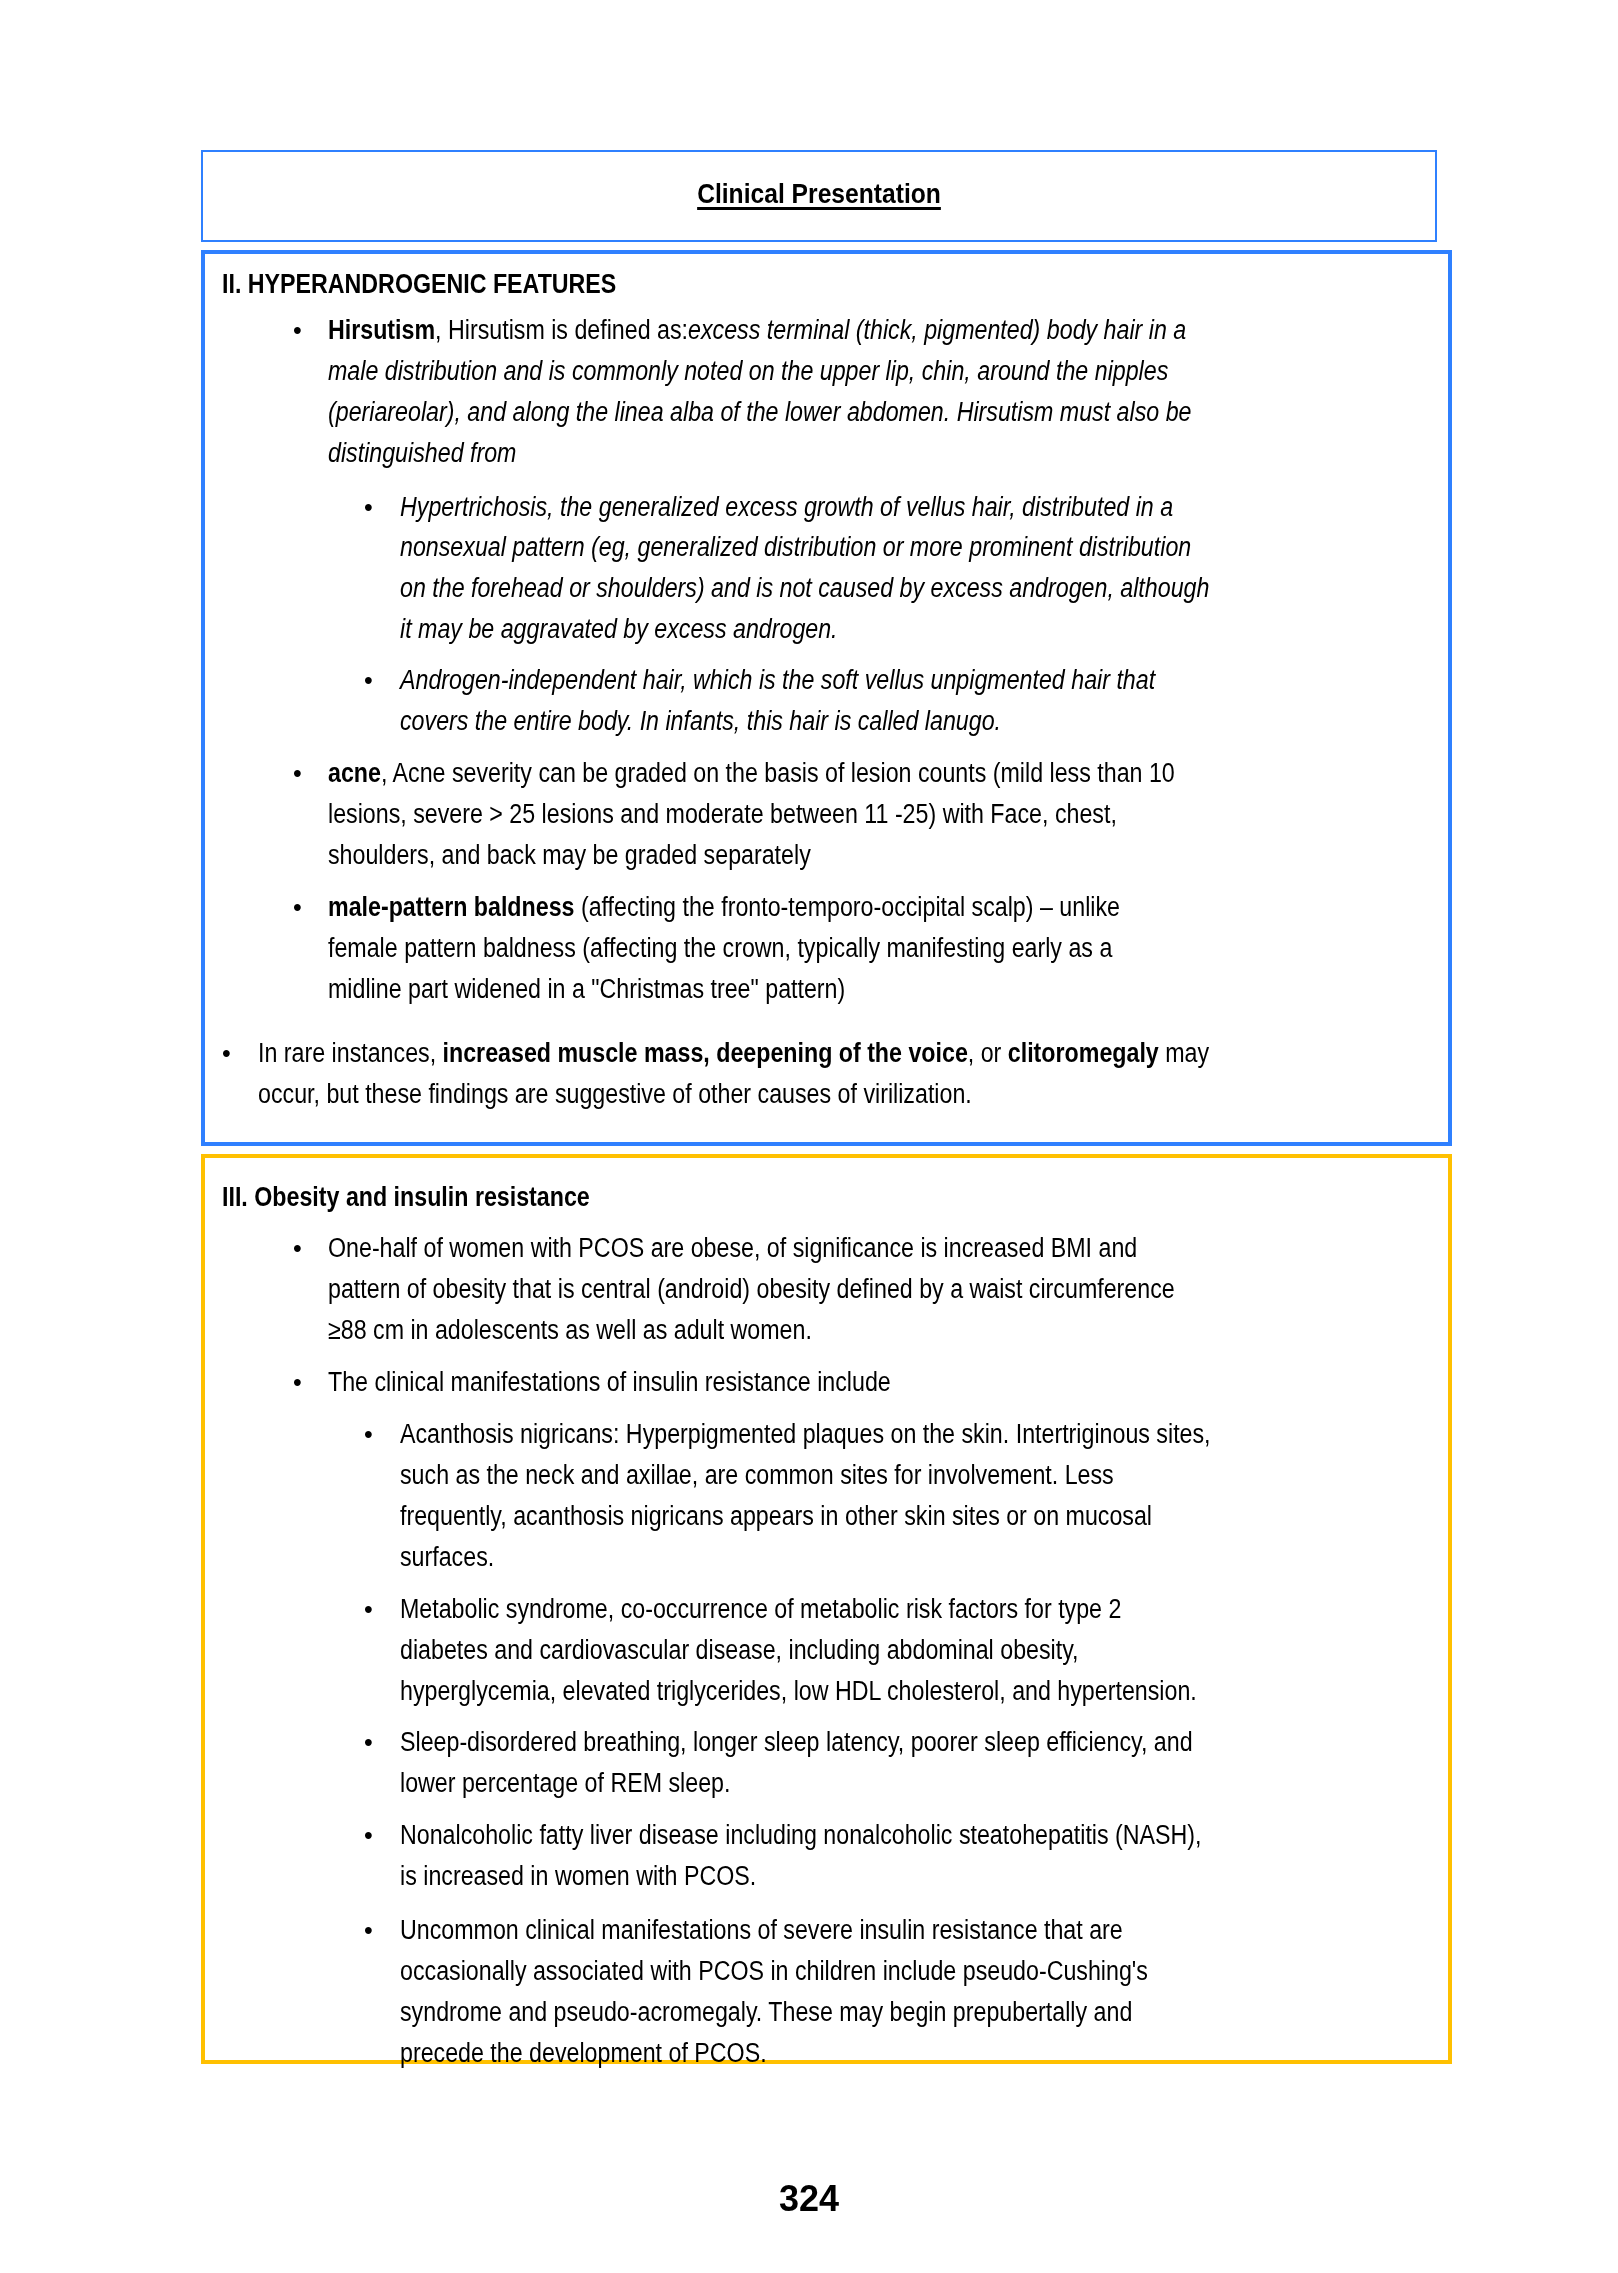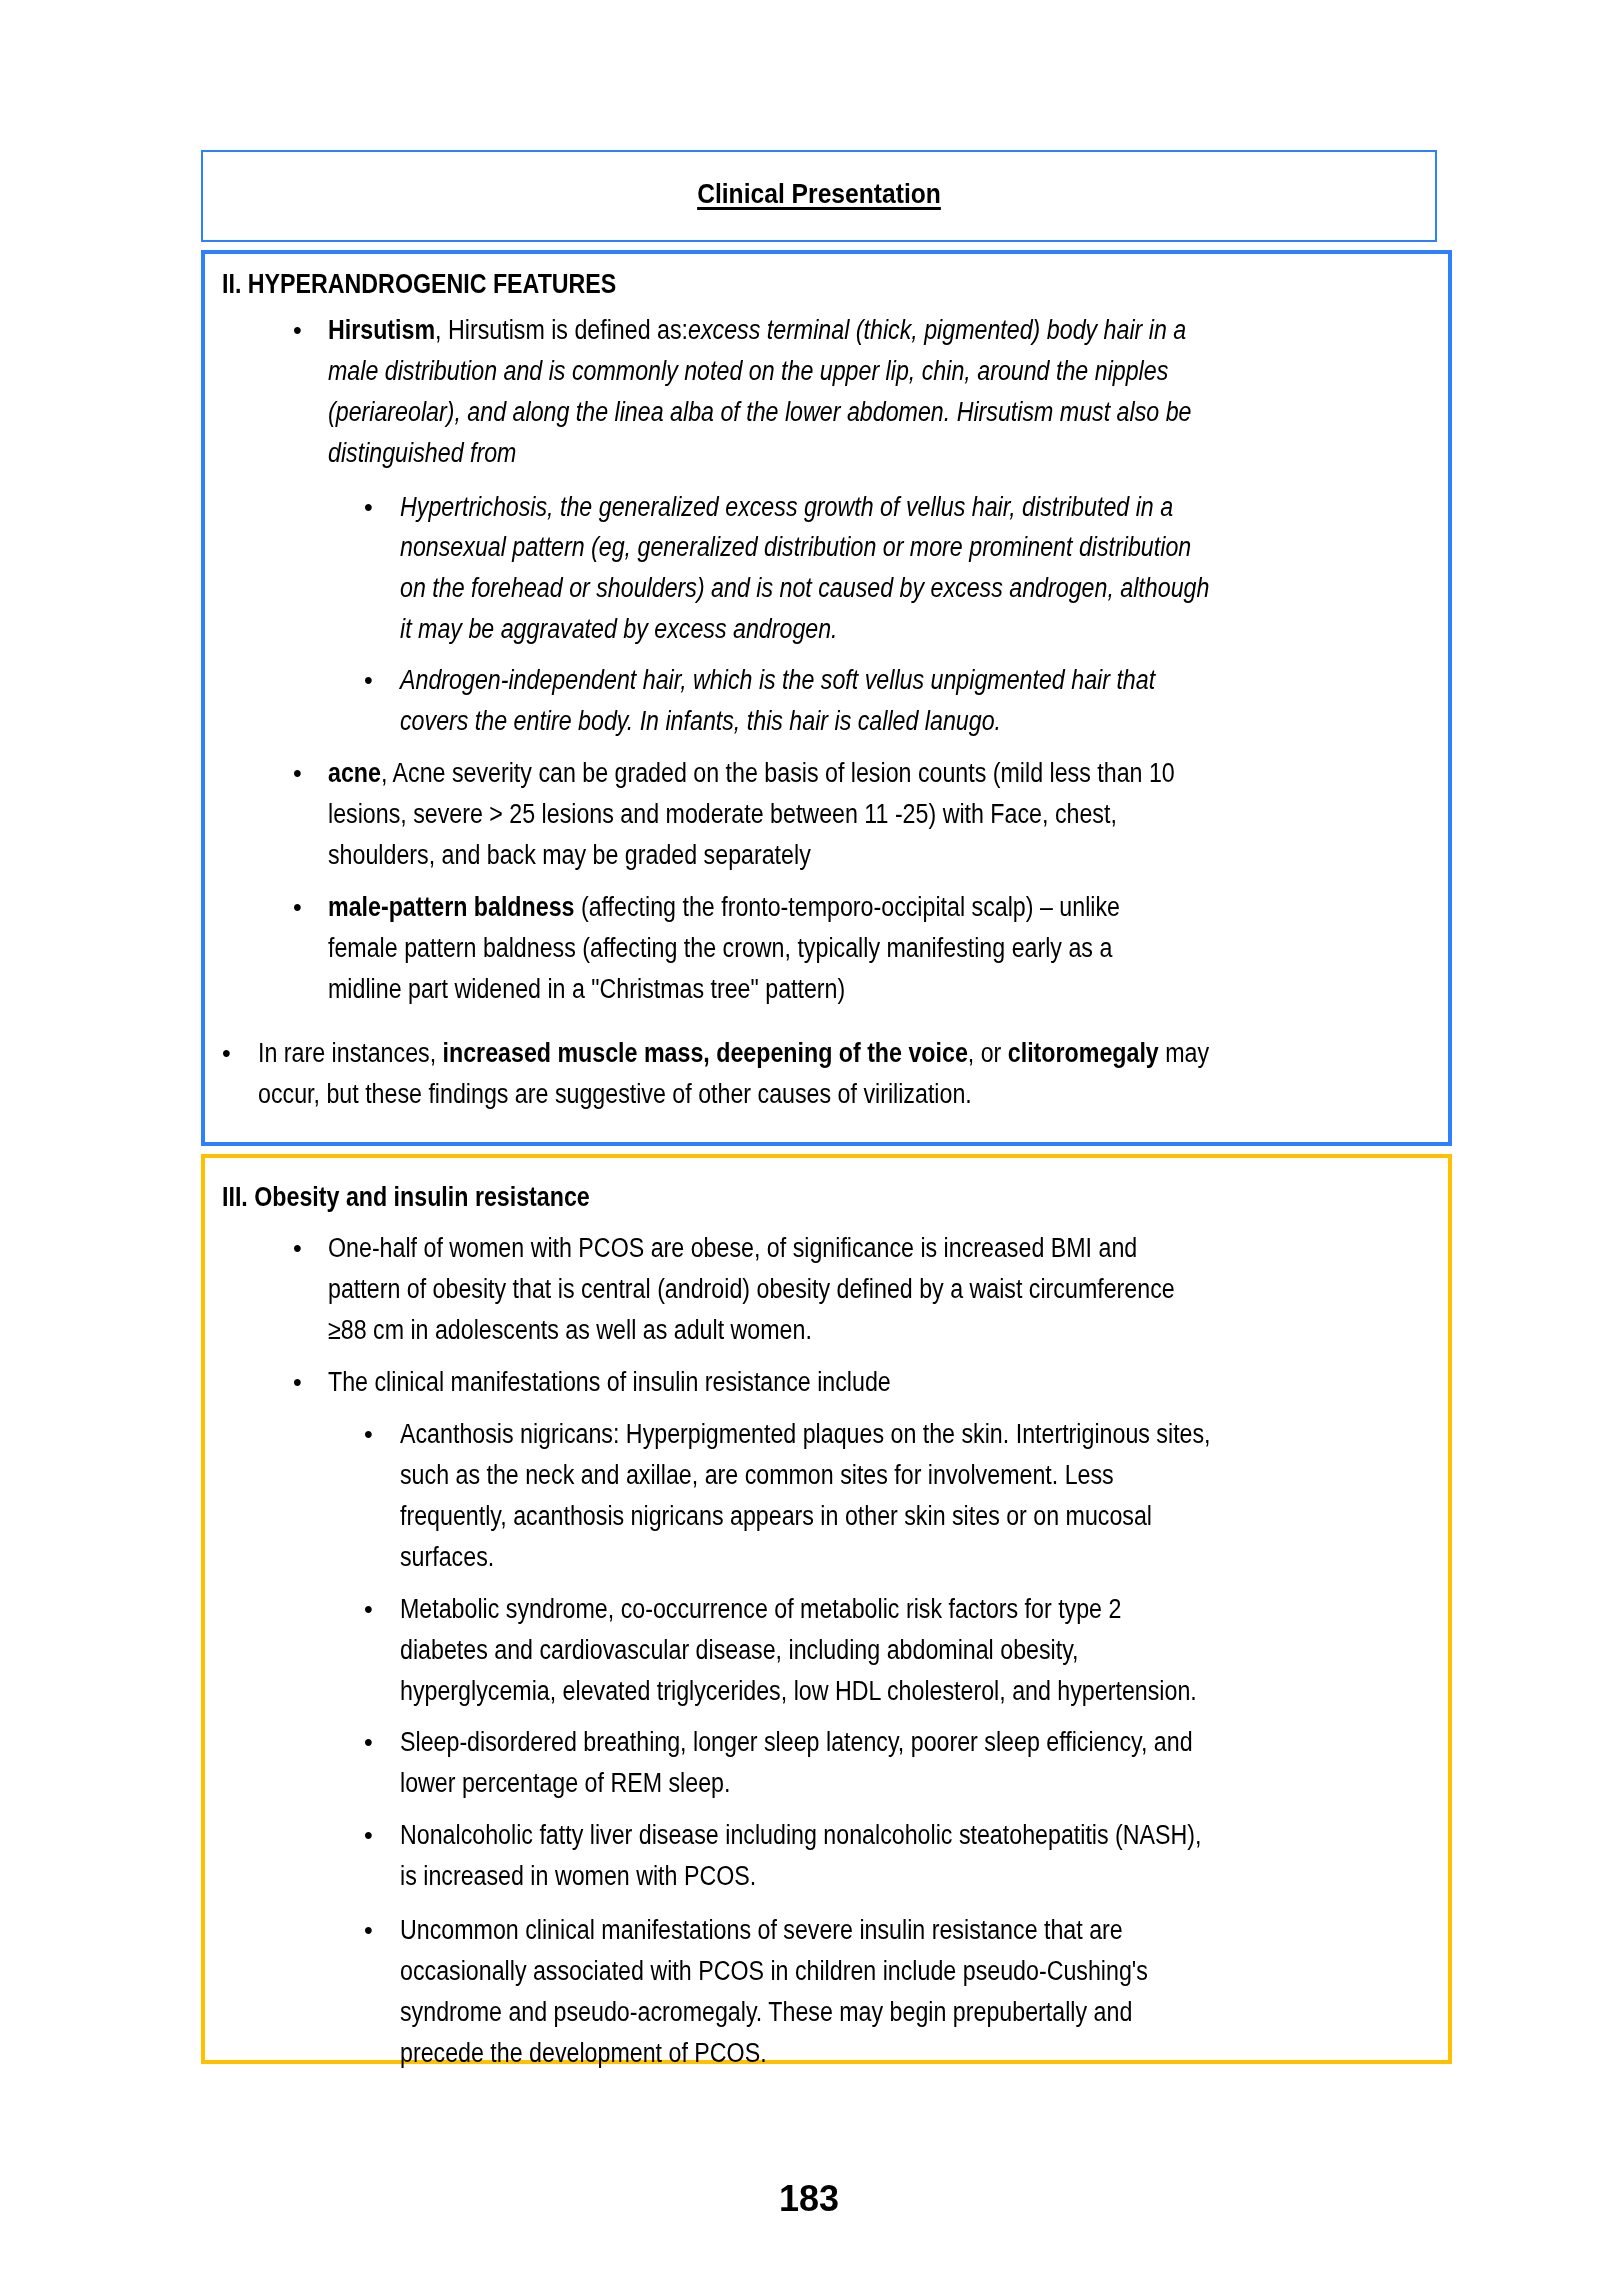--- a/index.html
+++ b/index.html
@@ -90,14 +90,14 @@
 <span class="bullet" style="left:364px; top:1819px;">•</span>
 <div class="line" style="left:400px; top:1819px;">Nonalcoholic fatty liver disease including nonalcoholic steatohepatitis (NASH),</div>
 <div class="line" style="left:400px; top:1860px;">is increased in women with PCOS.</div>
 
 <span class="bullet" style="left:364px; top:1914px;">•</span>
 <div class="line" style="left:400px; top:1914px;">Uncommon clinical manifestations of severe insulin resistance that are</div>
 <div class="line" style="left:400px; top:1955px;">occasionally associated with PCOS in children include pseudo-Cushing's</div>
 <div class="line" style="left:400px; top:1996px;">syndrome and pseudo-acromegaly. These may begin prepubertally and</div>
 <div class="line" style="left:400px; top:2037px;">precede the development of PCOS.</div>
 
-<div class="page-number">183</div>
+<div class="page-number">324</div>
 
 
 </body></html>

